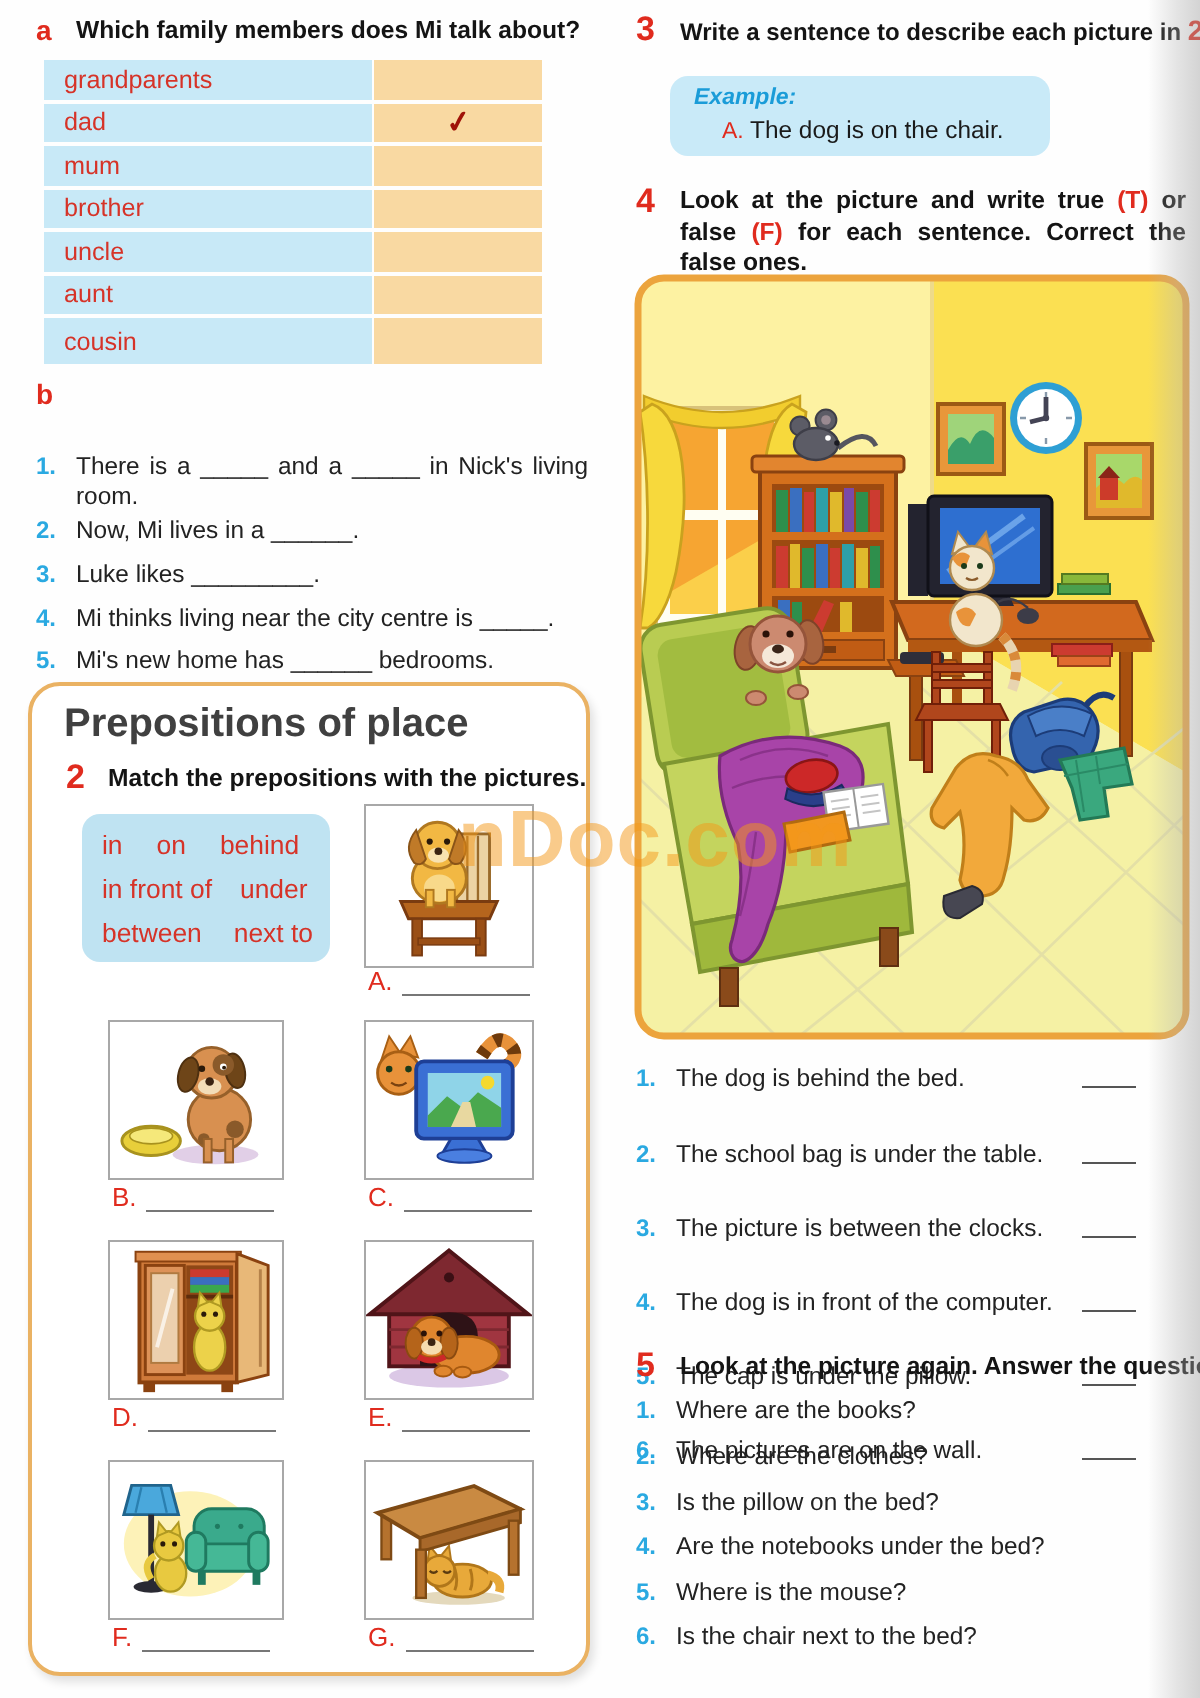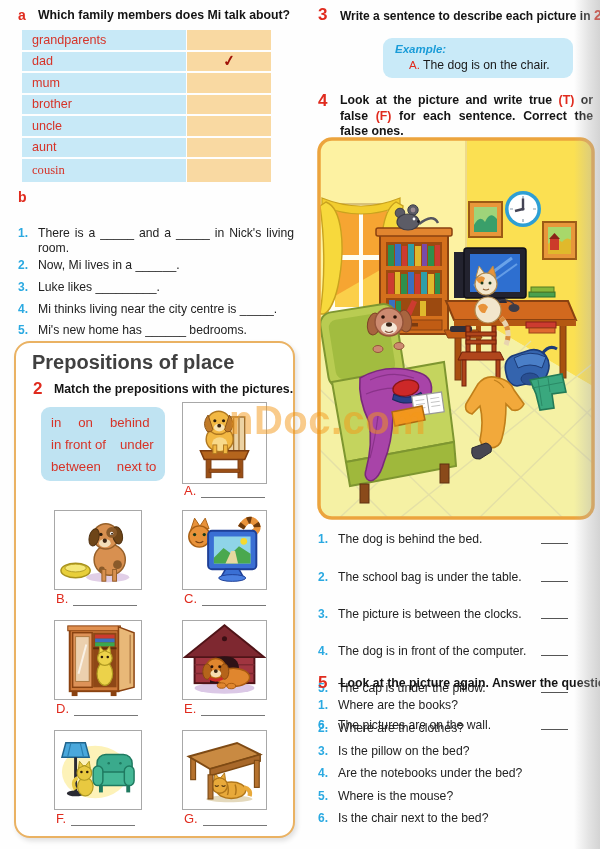--- a/index.html
+++ b/index.html
@@ -25,21 +25,21 @@
            background:#ffffff;box-shadow:2px 3px 5px rgba(0,0,0,0.12);box-sizing:border-box;}
   .prep-title{color:#404040;font-weight:700;font-size:20px;}
   .wordbox{background:#bfe3f2;border-radius:9px;width:124px;height:74px;padding:8px 0 0 10px;box-sizing:border-box;}
   .wrow{display:flex;margin-bottom:6px;}
   .wrow span{color:#d63328;font-size:13.2px;line-height:16px;}
   .pic{border:1px solid #a8a8a8;background:#ffffff;box-sizing:border-box;}
   .piclabel{display:flex;align-items:flex-end;}
   .piclabel .ltr{color:#e02b1e;font-size:13px;font-weight:400;}
   .line{display:inline-block;width:64px;border-bottom:1.3px solid #777;height:12px;margin-left:5px;}
   
-  #exbox{left:335px;top:38px;width:190px;height:40px;background:#c9eaf8;border-radius:9px;margin-left:48px;}
+  #exbox{left:335px;top:38px;width:190px;height:40px;background:#c9eaf8;border-radius:9px;}
   .exhead{color:#1a9cd8;font-style:italic;font-weight:700;font-size:11.5px;}
   .sentence-row{display:flex;width:252px;position:relative;}
   .blank{position:absolute;right:2px;bottom:3px;width:27px;border-bottom:1.3px solid #555;height:10px;}
   #watermark{left:229px;top:398px;font-size:40px;font-weight:700;letter-spacing:0.5px;
              color:rgba(243,151,24,0.5);z-index:50;pointer-events:none;white-space:nowrap;}
   #edge-right{right:0;top:0;width:26px;height:849px;
               background:linear-gradient(to right,rgba(200,200,200,0) 0%,rgba(180,180,180,0.35) 55%,rgba(160,160,160,0.45) 100%);z-index:60;}
   .nw{white-space:nowrap;}
   .just{text-align:justify;}
 </style>
@@ -94,21 +94,21 @@
     </div>
     <div class="fam-row">
       <div class="fam-cell-l">
           <span class="fam-label">aunt</span>
         </div>
       <div class="fam-cell-r">
           <span class="check"></span>
         </div>
     </div>
     <div class="fam-row">
-      <div class="fam-cell-l" style="height:23px;font-family:Liberation Serif, serif;">
+      <div class="fam-cell-l" style="height:23px;">
           <span class="fam-label">cousin</span>
         </div>
       <div class="fam-cell-r" style="height:23px;">
           <span class="check"></span>
         </div>
     </div>
   </div>
 
   <div class="abs marker" style="left:18px;top:189px;">b</div>
 

